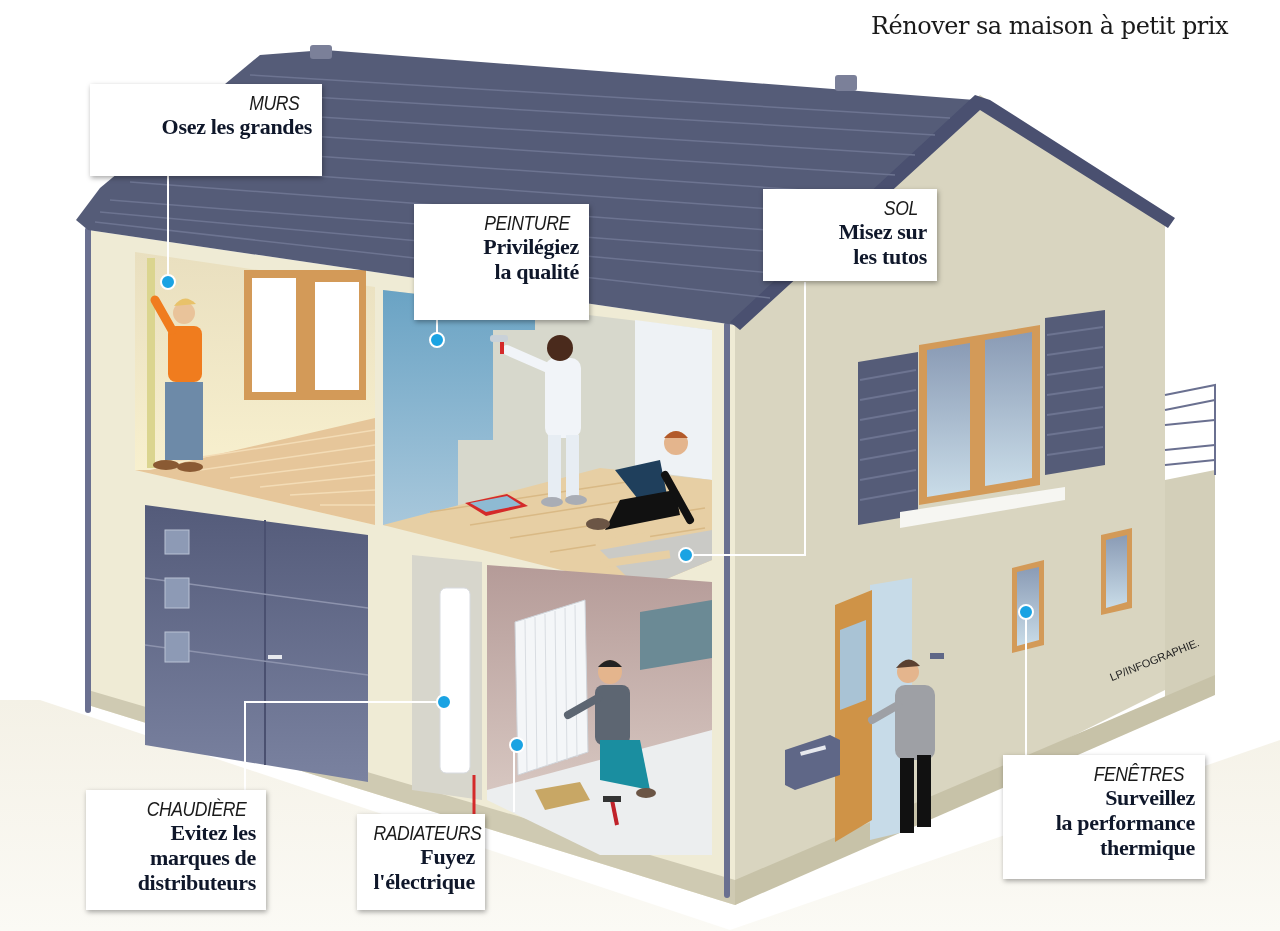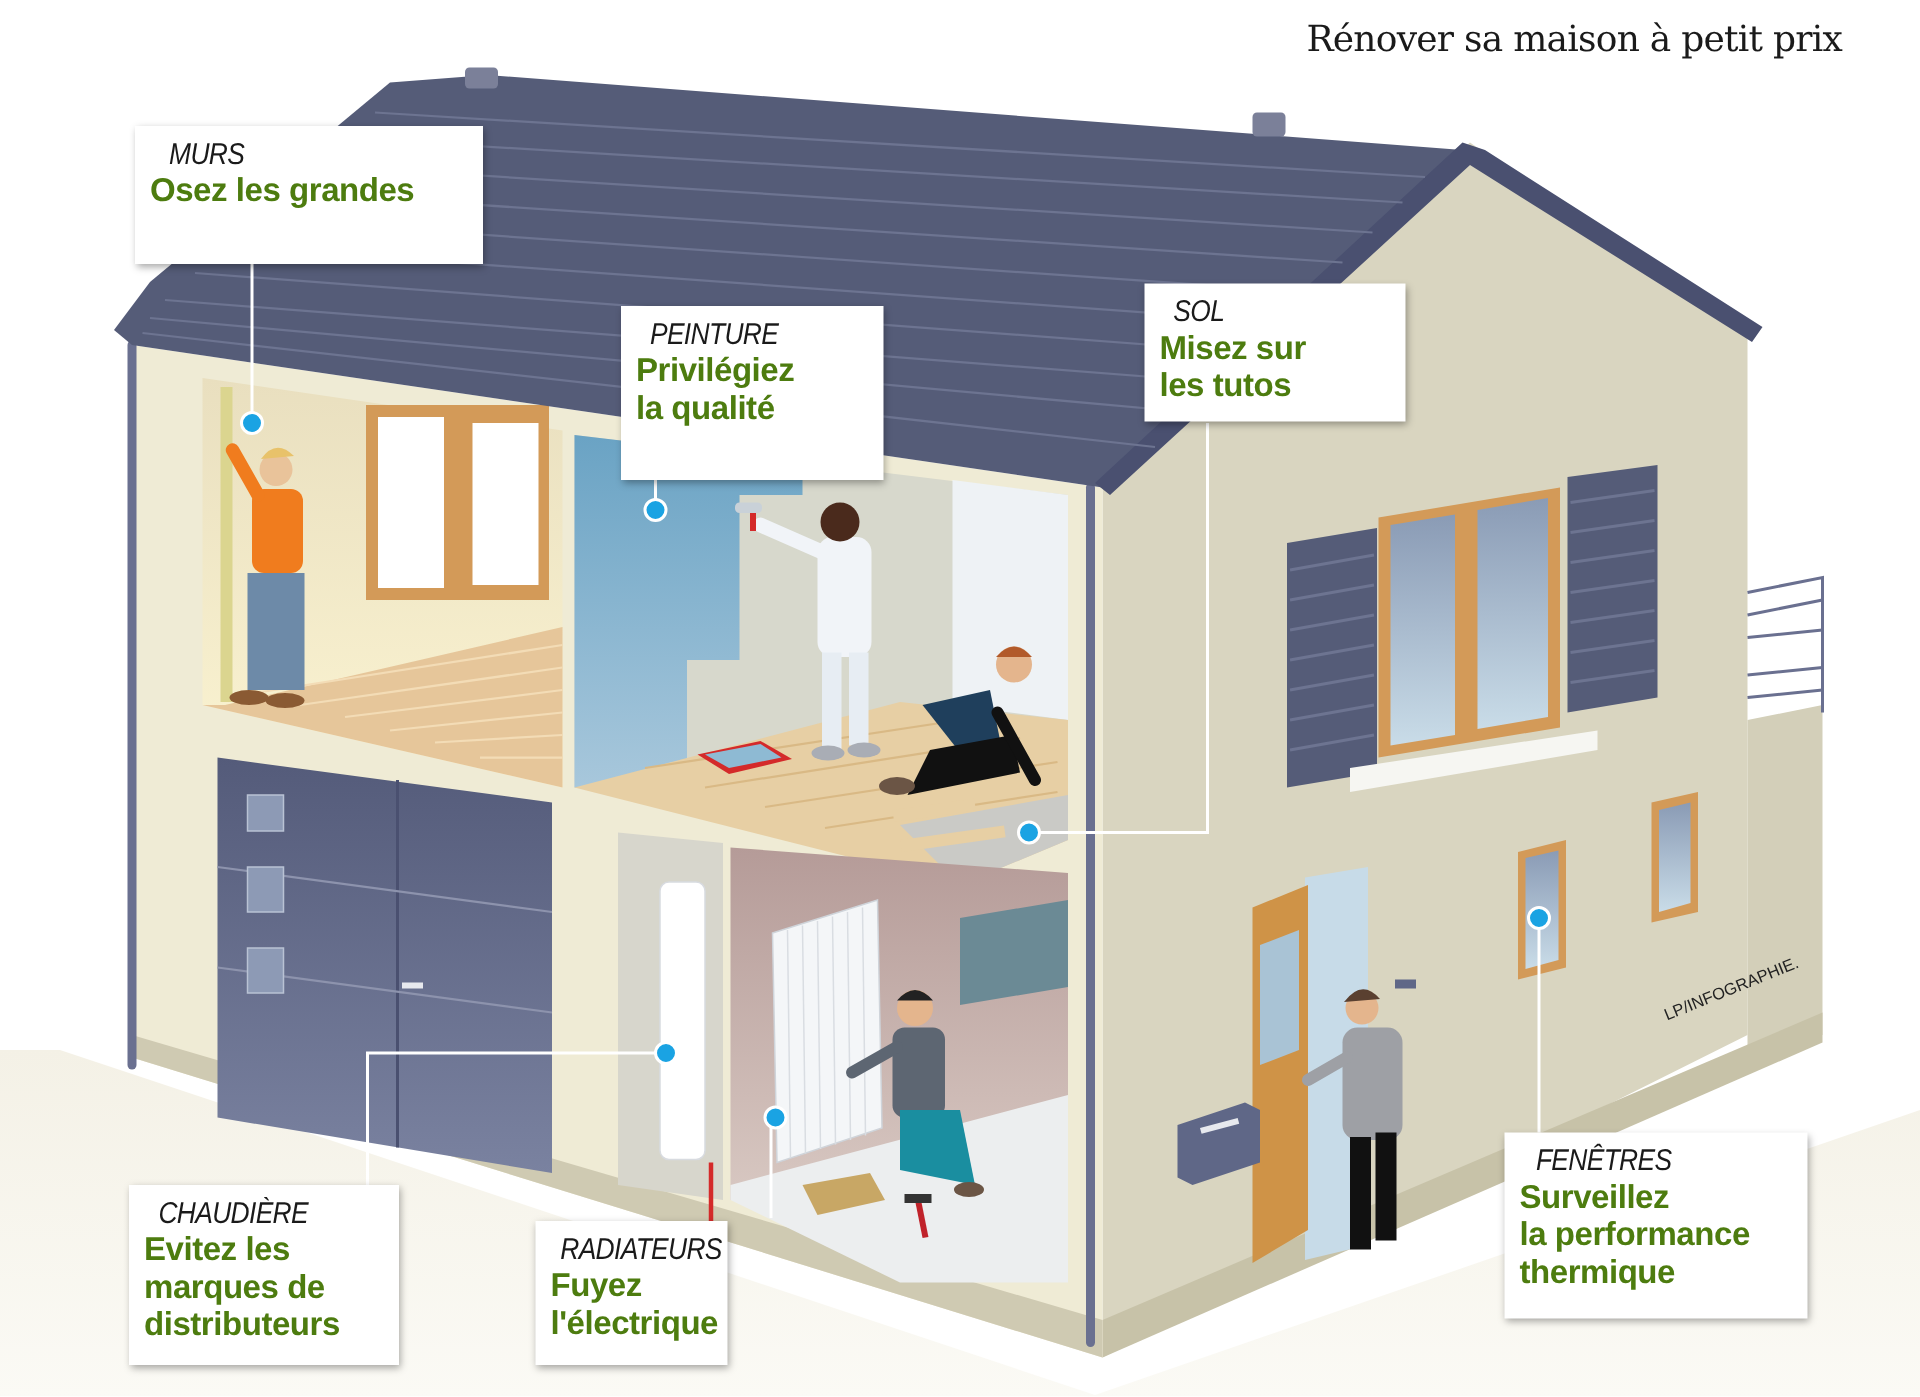--- a/index.html
+++ b/index.html
@@ -8,32 +8,32 @@
     background: #ffffff;
     font-family: "Liberation Sans", sans-serif;
   }
   #scene { position: absolute; left: 0; top: 0; width: 1280px; height: 931px; }
   .title {
     position: absolute; right: 52px; top: 12px;
     font-family: "DejaVu Serif", serif; font-size: 24px; color: #1a1a1a;
     letter-spacing: -0.5px; white-space: nowrap;
   }
   .callout {
-    position: absolute; background: #ffffff; text-align: left;
+    position: absolute; background: #ffffff; text-align: right;
     box-shadow: 1px 2px 5px rgba(0,0,0,0.35);
     padding: 8px 10px 8px 10px; box-sizing: border-box;
   }
   .callout .cat {
     font-family: "Liberation Sans", sans-serif; font-style: italic;
     font-size: 20px; color: #1a1a1a; line-height: 22px;
     letter-spacing: -0.5px; transform: scaleX(0.88); display: block;
   }
   .callout .tip {
-    font-family: Liberation Sans, sans-serif; font-weight: bold;
-    font-size: 22px; color: #4d7c0f; line-height: 25px; display: block;
+    font-family: Liberation Serif, serif; font-weight: bold;
+    font-size: 22px; color: #0f172a; line-height: 25px; display: block;
     letter-spacing: -0.3px;
   }
   .credit {
     position: absolute; left: 1108px; top: 672px;
     font-family: "Liberation Sans", sans-serif; font-size: 11px; color: #222;
     transform: rotate(-22deg); transform-origin: left top; white-space: nowrap;
   }
 </style>
 </head>
 <body>

